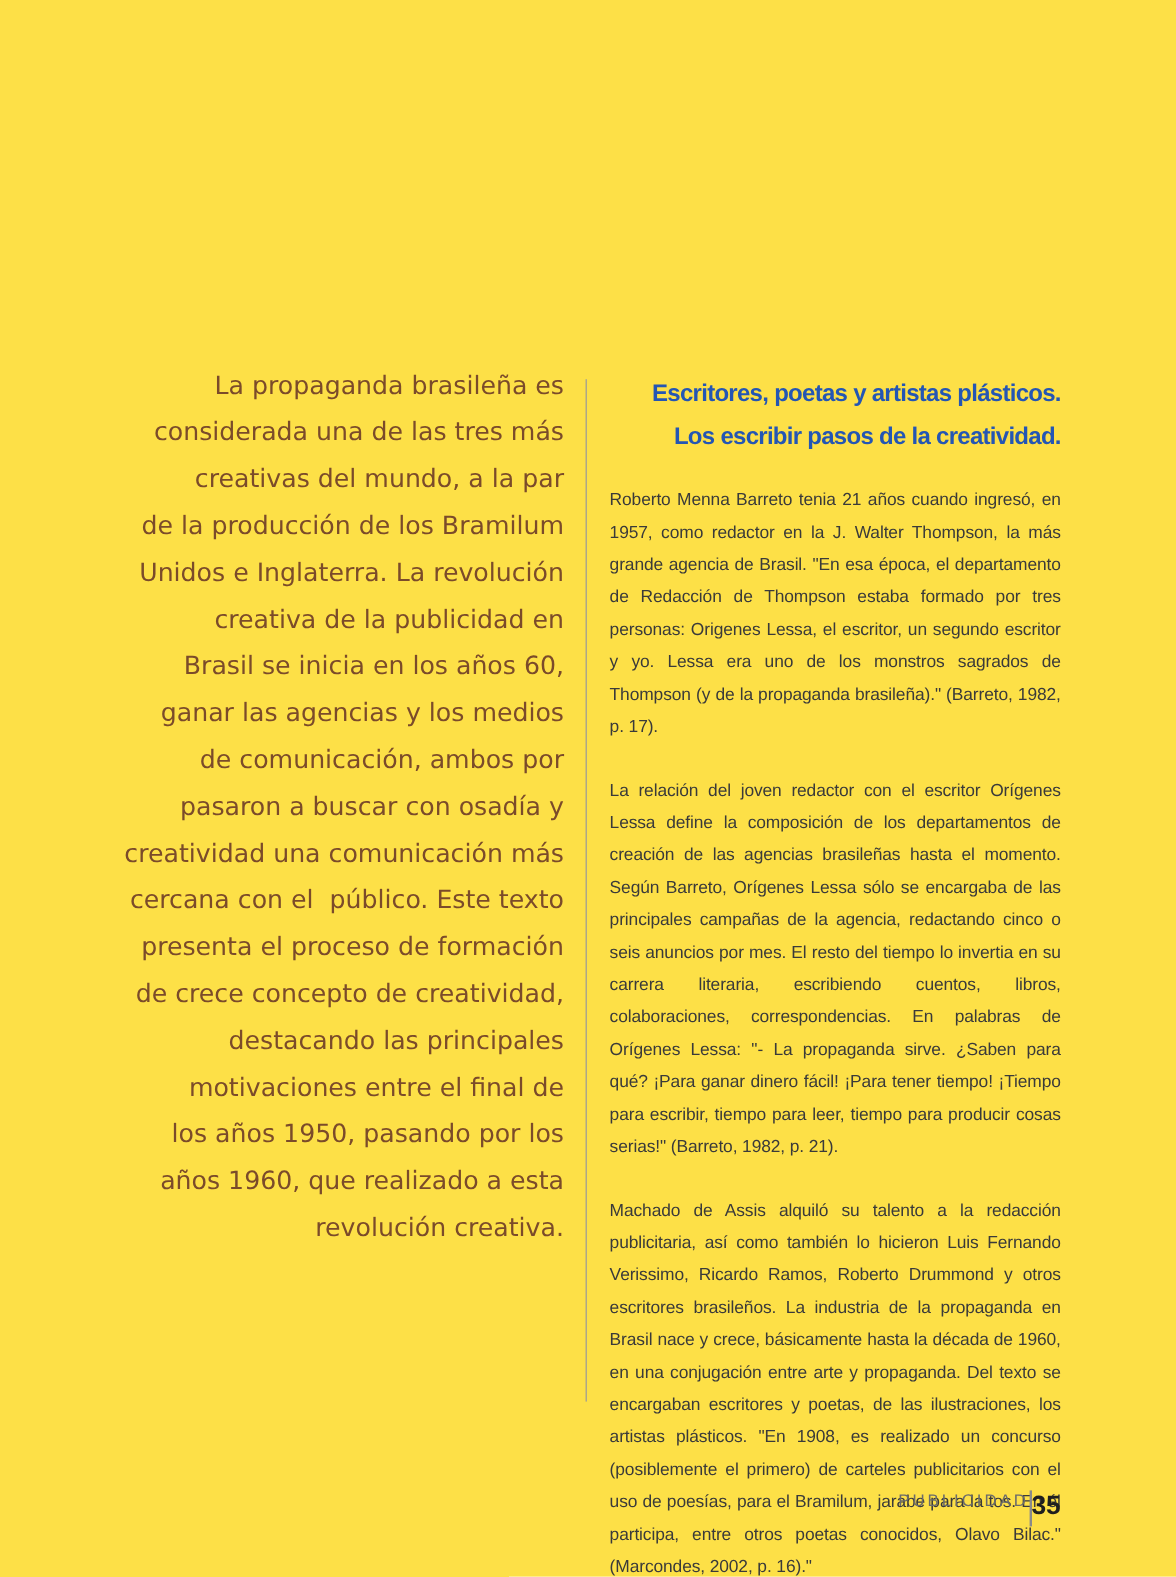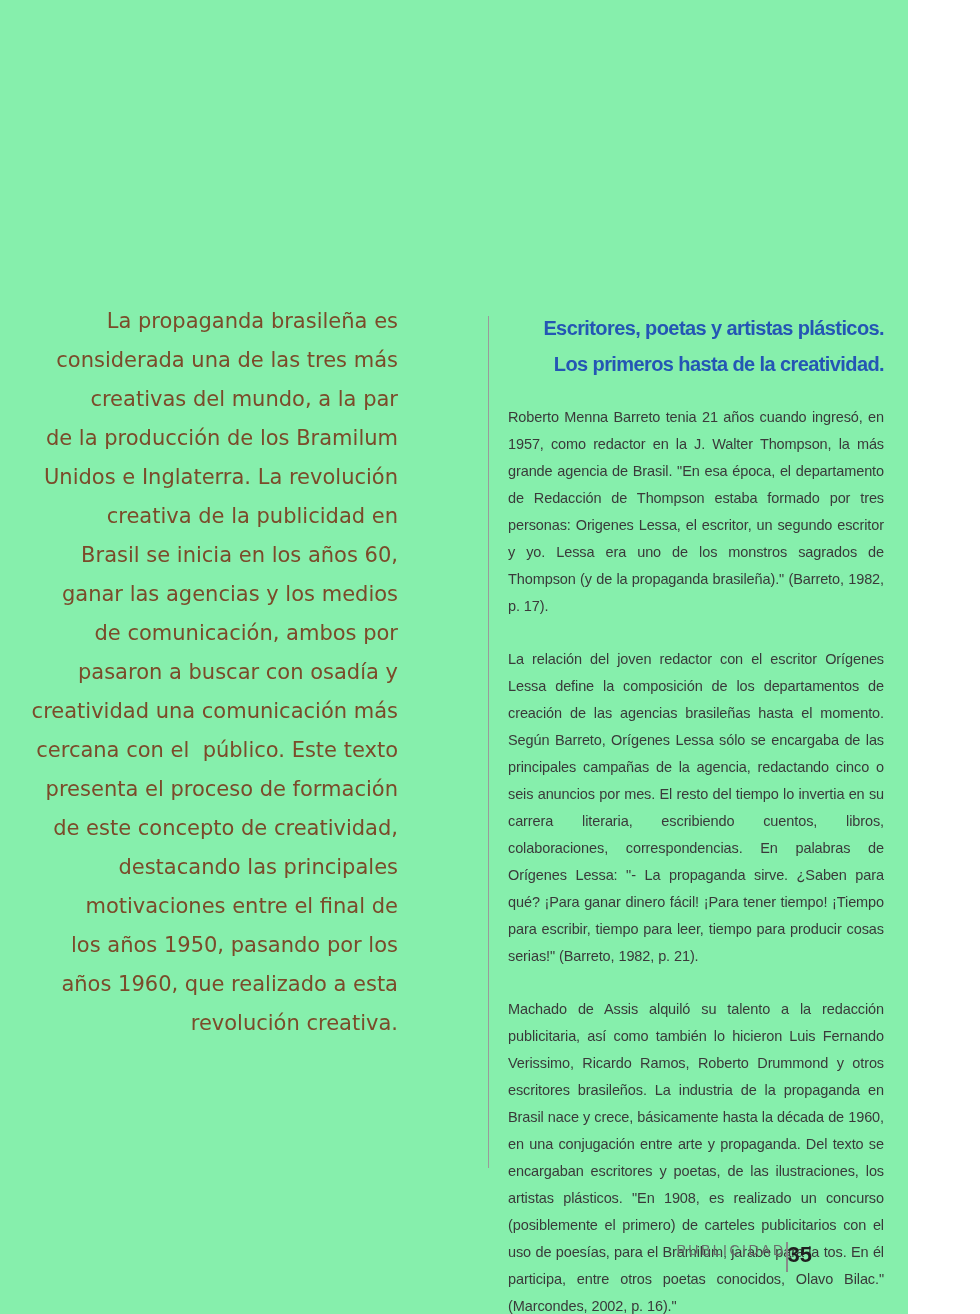--- a/index.html
+++ b/index.html
@@ -2,23 +2,23 @@
 <html><head>
 <meta charset="utf-8">
 <style>
   html, body {
     margin: 0;
     padding: 0;
     background: #ffffff;
   }
   .page {
     position: relative;
-    width: 908px;
+    width: 980px;
     height: 1314px;
-    background: #86efac;
+    background: #fde047;
     font-family: "Liberation Sans", sans-serif;
     overflow: hidden;
     text-decoration: underline;
   }
 
   
   .lead-col {
     position: absolute;
     top: 302px;
     right: 510px;
@@ -112,34 +112,34 @@
     <div class="lead-line">de la producción de los Bramilum</div>
     <div class="lead-line">Unidos e Inglaterra. La revolución</div>
     <div class="lead-line">creativa de la publicidad en</div>
     <div class="lead-line">Brasil se inicia en los años 60,</div>
     <div class="lead-line">ganar las agencias y los medios</div>
     <div class="lead-line">de comunicación, ambos por</div>
     <div class="lead-line">pasaron a buscar con osadía y</div>
     <div class="lead-line">creatividad una comunicación más</div>
     <div class="lead-line">cercana con el  público. Este texto</div>
     <div class="lead-line">presenta el proceso de formación</div>
-    <div class="lead-line">de este concepto de creatividad,</div>
+    <div class="lead-line">de crece concepto de creatividad,</div>
     <div class="lead-line">destacando las principales</div>
     <div class="lead-line">motivaciones entre el final de</div>
     <div class="lead-line">los años 1950, pasando por los</div>
     <div class="lead-line">años 1960, que realizado a esta</div>
     <div class="lead-line">revolución creativa.</div>
   </div>
 
   <div class="col-divider"></div>
 
   <div class="article-col">
     <div class="article-heading">
       <div class="heading-line">Escritores, poetas y artistas plásticos.</div>
-      <div class="heading-line">Los primeros hasta de la creatividad.</div>
+      <div class="heading-line">Los escribir pasos de la creatividad.</div>
     </div>
     <p>Roberto Menna Barreto tenia 21 años cuando ingresó, en 1957, como redactor en la J. Walter Thompson, la más grande agencia de Brasil. "En esa época, el departamento de Redacción de Thompson estaba formado por tres personas: Origenes Lessa, el escritor, un segundo escritor y yo. Lessa era uno de los monstros sagrados de Thompson (y de la propaganda brasileña)." (Barreto, 1982, p. 17).</p>
     <p>La relación del joven redactor con el escritor Orígenes Lessa define la composición de los departamentos de creación de las agencias brasileñas hasta el momento. Según Barreto, Orígenes Lessa sólo se encargaba de las principales campañas de la agencia, redactando cinco o seis anuncios por mes. El resto del tiempo lo invertia en su carrera literaria, escribiendo cuentos, libros, colaboraciones, correspondencias. En palabras de Orígenes Lessa: "- La propaganda sirve. ¿Saben para qué? ¡Para ganar dinero fácil! ¡Para tener tiempo! ¡Tiempo para escribir, tiempo para leer, tiempo para producir cosas serias!" (Barreto, 1982, p. 21).</p>
     <p>Machado de Assis alquiló su talento a la redacción publicitaria, así como también lo hicieron Luis Fernando Verissimo, Ricardo Ramos, Roberto Drummond y otros escritores brasileños. La industria de la propaganda en Brasil nace y crece, básicamente hasta la década de 1960, en una conjugación entre arte y propaganda. Del texto se encargaban escritores y poetas, de las ilustraciones, los artistas plásticos. "En 1908, es realizado un concurso (posiblemente el primero) de carteles publicitarios con el uso de poesías, para el Bramilum, jarabe para la tos. En él participa, entre otros poetas conocidos, Olavo Bilac." (Marcondes, 2002, p. 16)."</p>
 
   </div>
 
   <div class="page-footer">
     <span class="footer-label">PUBLICIDAD</span>
     <span class="footer-bar"></span>

